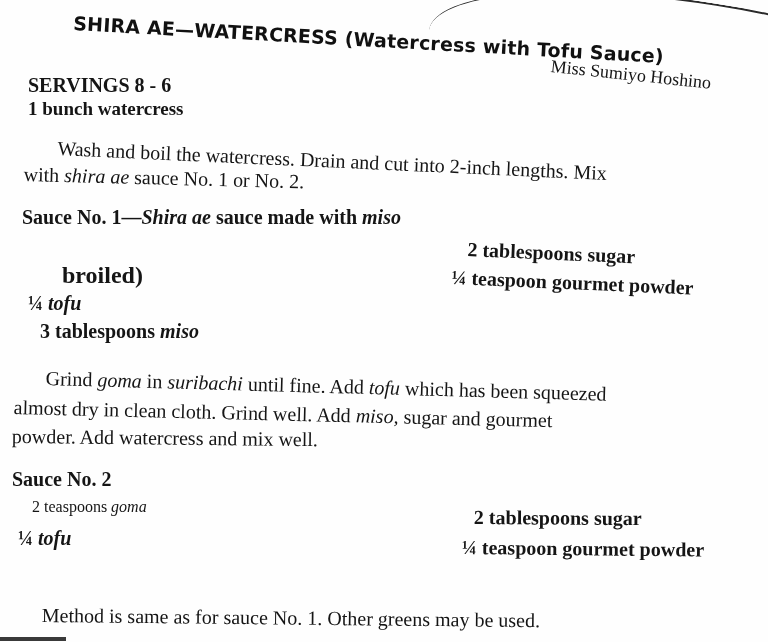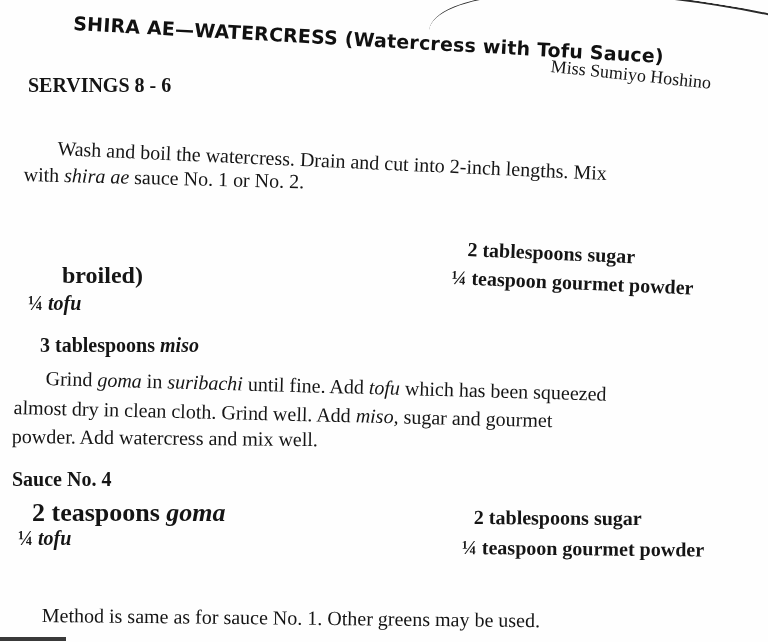--- a/index.html
+++ b/index.html
@@ -63,30 +63,30 @@
     .servings { left: 28px; top: 74px; font-weight: bold; font-size: 20px; }
     .bunch { left: 28px; top: 98px; font-weight: bold; font-size: 19px; }
 
     .p1a { left: 58px; top: 137px; font-size: 20px; transform: rotate(2.6deg); }
     .p1b { left: 24px; top: 163px; font-size: 20px; transform: rotate(1.5deg); }
 
     .s1head { left: 22px; top: 206px; font-weight: bold; font-size: 20px; }
     .s1i1 { left: 40px; top: 233px; font-weight: bold; font-size: 20px; letter-spacing: 2px; }
     .s1i1b { left: 62px; top: 262px; font-weight: bold; font-size: 24px; }
     .s1i2 { left: 28px; top: 292px; font-weight: bold; font-size: 20px; }
-    .s1i3 { left: 40px; top: 320px; font-weight: bold; font-size: 20px; margin-top: 14px; }
+    .s1i3 { left: 40px; top: 320px; font-weight: bold; font-size: 20px; }
     .s1r1 { left: 468px; top: 238px; font-weight: bold; font-size: 20px; transform: rotate(2.5deg); }
     .s1r2 { left: 452px; top: 266px; font-weight: bold; font-size: 20px; transform: rotate(2.5deg); }
 
     .p2a { left: 46px; top: 367px; font-size: 20px; transform: rotate(1.6deg); }
     .p2b { left: 14px; top: 396px; font-size: 20px; transform: rotate(1.4deg); }
     .p2c { left: 12px; top: 425px; font-size: 20px; transform: rotate(0.6deg); }
 
     .s2head { left: 12px; top: 468px; font-weight: bold; font-size: 20px; }
-    .s2i1 { left: 32px; top: 498px; font-weight: bold; font-size: 26px; }
+    .s2i1 { left: 32px; top: 498px; font-weight: normal; font-size: 16px; }
     .s2i2 { left: 18px; top: 527px; font-weight: bold; font-size: 20px; }
     .s2i3 { left: 12px; top: 557px; font-weight: bold; font-size: 20px; }
     .s2r1 { left: 474px; top: 506px; font-weight: bold; font-size: 20px; transform: rotate(0.4deg); }
     .s2r2 { left: 462px; top: 536px; font-weight: bold; font-size: 20px; transform: rotate(0.6deg); }
 
     .p3 { left: 42px; top: 604px; font-size: 20px; transform: rotate(0.6deg); }
 
     .bottom-rule {
       position: absolute;
       left: 0;
@@ -99,37 +99,39 @@
 </head>
 <body>
 
 <div class="page">
   <div class="curve"></div>
 
   <div class="title">SHIRA AE—WATERCRESS (Watercress with Tofu Sauce)</div>
   <div class="author">Miss Sumiyo Hoshino</div>
 
   <div class="line servings">SERVINGS 8 - 6</div>
+  <div class="line bunch">1 bunch watercress</div>
 
   <div class="line p1a">Wash and boil the watercress. Drain and cut into 2-inch lengths. Mix</div>
   <div class="line p1b"><span>with </span><span class="it">shira ae</span><span> sauce No. 1 or No. 2.</span></div>
 
+  <div class="line s1head"><span>Sauce No. 1—</span><span class="it">Shira ae</span><span> sauce made with </span><span class="it">miso</span></div>
 
   <div class="line s1i1b">broiled)</div>
   <div class="line s1i2"><span>¼</span> <span class="it">tofu</span></div>
   <div class="line s1i3"><span>3</span> <span>tablespoons </span><span class="it">miso</span></div>
 
   <div class="line s1r1"><span>2</span> <span>tablespoons sugar</span></div>
   <div class="line s1r2"><span>¼</span> <span>teaspoon gourmet powder</span></div>
 
   <div class="line p2a"><span>Grind </span><span class="it">goma</span><span> in </span><span class="it">suribachi</span><span> until fine. Add </span><span class="it">tofu</span><span> which has been squeezed</span></div>
   <div class="line p2b"><span>almost dry in clean cloth. Grind well. Add </span><span class="it">miso,</span><span> sugar and gourmet</span></div>
   <div class="line p2c">powder. Add watercress and mix well.</div>
 
-  <div class="line s2head">Sauce No. 4</div>
+  <div class="line s2head">Sauce No. 2</div>
   <div class="line s2i1"><span>2</span> <span>teaspoons </span><span class="it">goma</span></div>
   <div class="line s2i2"><span>¼</span> <span class="it">tofu</span></div>
 
   <div class="line s2r1"><span>2</span> <span>tablespoons sugar</span></div>
   <div class="line s2r2"><span>¼</span> <span>teaspoon gourmet powder</span></div>
 
   <div class="line p3">Method is same as for sauce No. 1. Other greens may be used.</div>
 
   <div class="bottom-rule"></div>
 </div>

